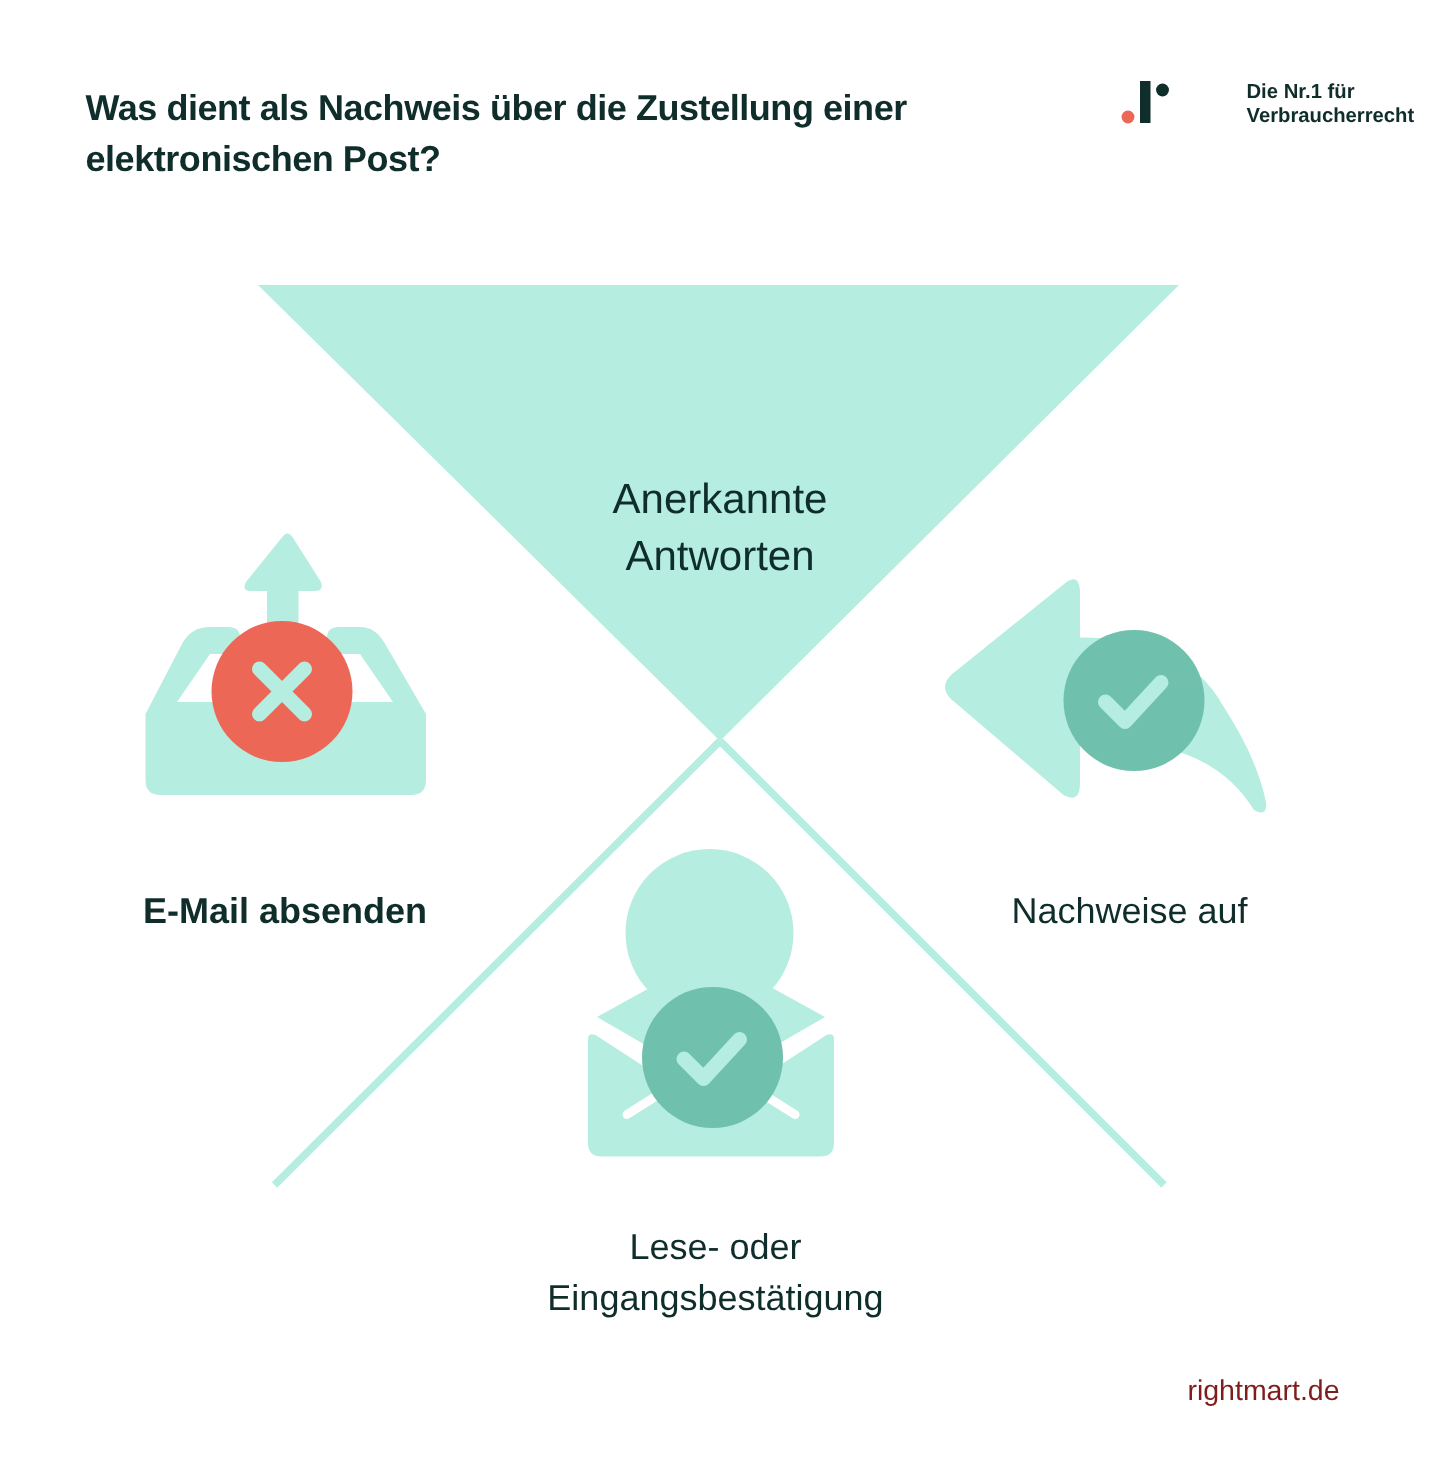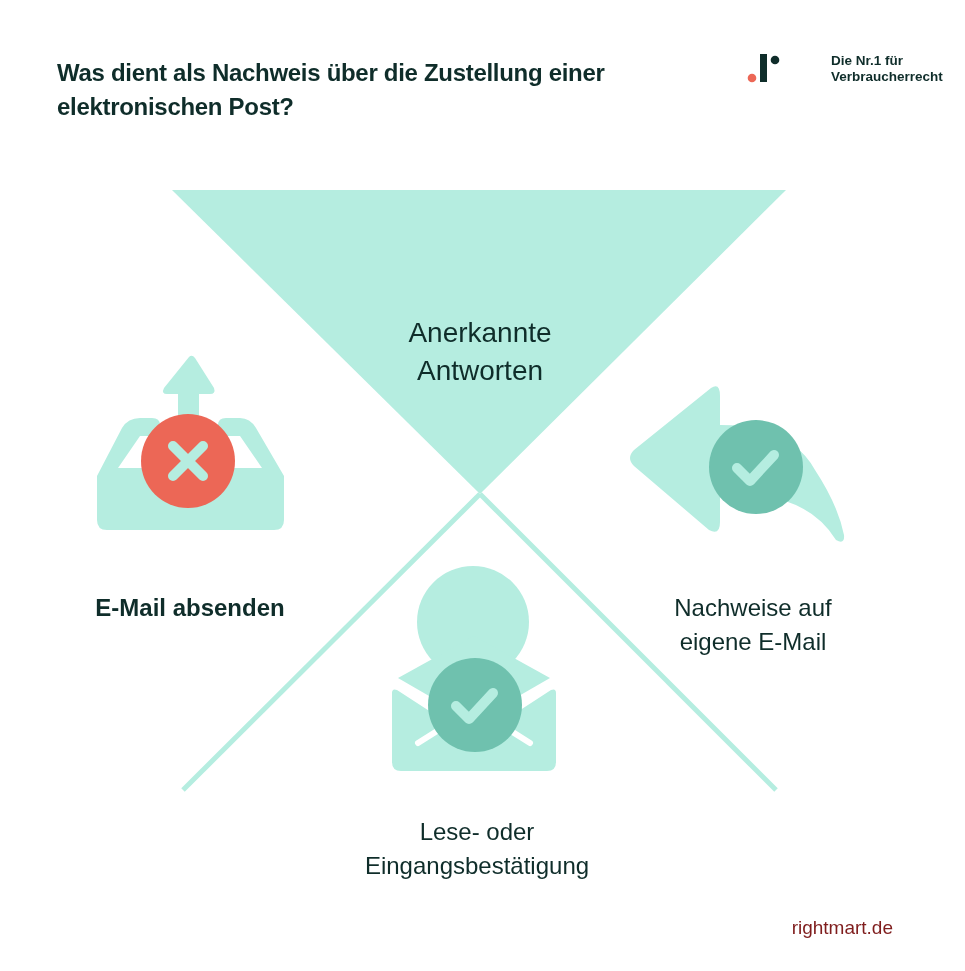--- a/index.html
+++ b/index.html
@@ -168,21 +168,20 @@
   <span>Anerkannte</span>
   <span>Antworten</span>
 </div>
 
 <div class="label label-left">
   <span>E-Mail absenden</span>
 </div>
 
 <div class="label label-right">
   <span>Nachweise auf</span>
-  <span>eigene E-Mail</span>
 </div>
 
 <div class="label label-bottom">
   <span>Lese- oder</span>
   <span>Eingangsbestätigung</span>
 </div>
 
 <div class="footer">rightmart.de</div>
 
 </body></html>

